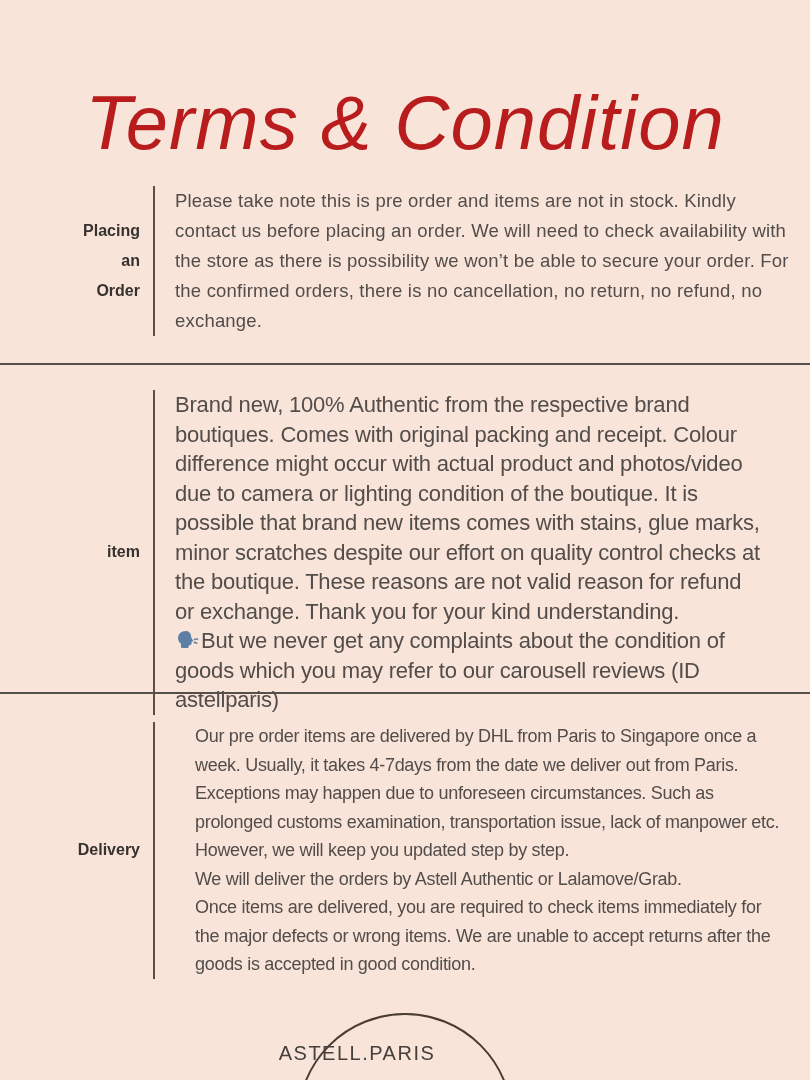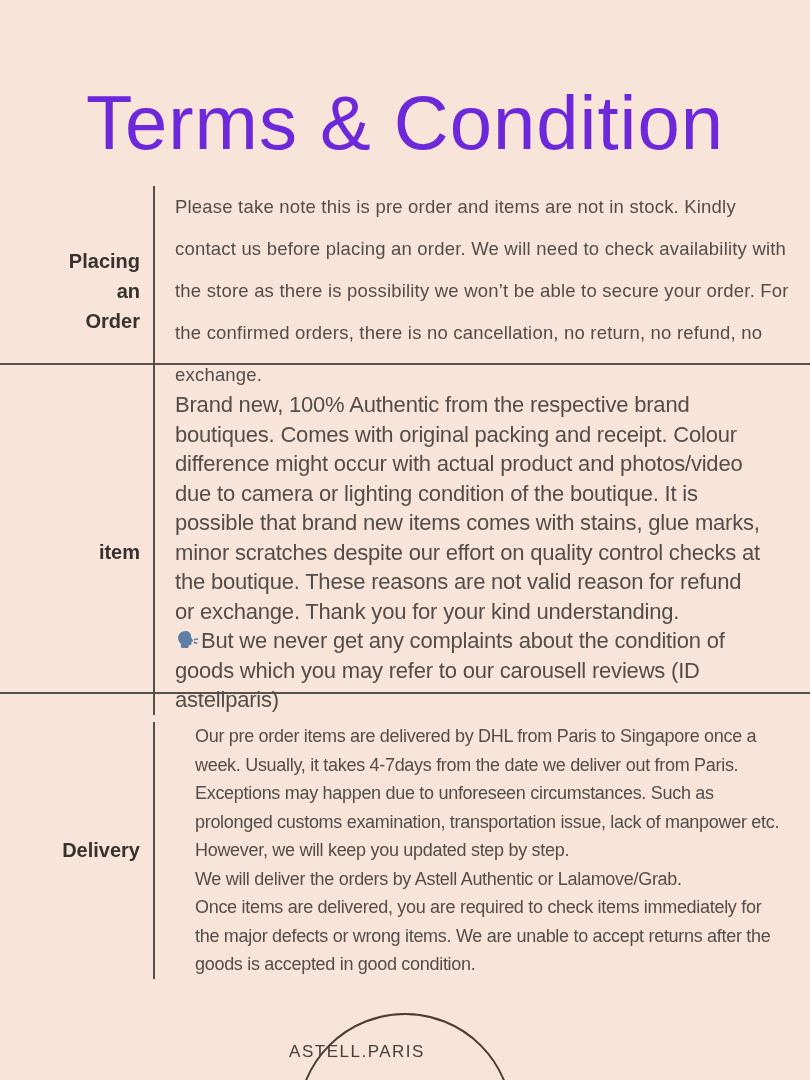--- a/index.html
+++ b/index.html
@@ -16,57 +16,58 @@
   }
   .page-title {
     position: absolute;
     top: 28px;
     left: 0;
     width: 810px;
     text-align: center;
     font-size: 76px;
     font-weight: 400;
     letter-spacing: 1px;
-    color: #6d28d9;
+    color: #b91c1c;
     white-space: nowrap;
+    font-style: italic;
   }
   .section {
     position: absolute;
     left: 0;
     width: 810px;
     display: flex;
     align-items: stretch;
   }
   .section-label {
     width: 140px;
     flex: 0 0 140px;
     display: flex;
     flex-direction: column;
     justify-content: center;
     text-align: right;
     font-weight: 700;
-    font-size: 20px;
+    font-size: 16px;
     line-height: 30px;
     color: #35322f;
   }
   .section-rule {
     flex: 0 0 2px;
     width: 2px;
     margin-left: 13px;
     background: #55504b;
   }
   .section-body {
     margin-left: 20px;
     color: #524d4a;
   }
   #section-placing { top: 186px; }
   #section-placing .section-body {
     width: 618px;
     font-size: 18.5px;
-    line-height: 42px;
+    line-height: 30px;
     letter-spacing: 0.2px;
   }
   #section-condition { top: 390px; }
   #section-condition .section-body {
     width: 590px;
     font-size: 22px;
     line-height: 29.5px;
     letter-spacing: -0.2px;
   }
   #section-delivery { top: 722px; }
@@ -103,21 +104,21 @@
     border: 2px solid #4a3c33;
     border-radius: 50%;
     box-sizing: border-box;
   }
   .footer-brand {
     position: absolute;
     left: 0;
     top: 1042px;
     width: 714px;
     text-align: center;
-    font-size: 17px;
+    font-size: 20px;
     letter-spacing: 1.5px;
     color: #45403b;
   }
 </style>
 </head>
 <body>
 
 <h1 class="page-title">Terms &amp; Condition</h1>
 
 <div class="section" id="section-placing">

